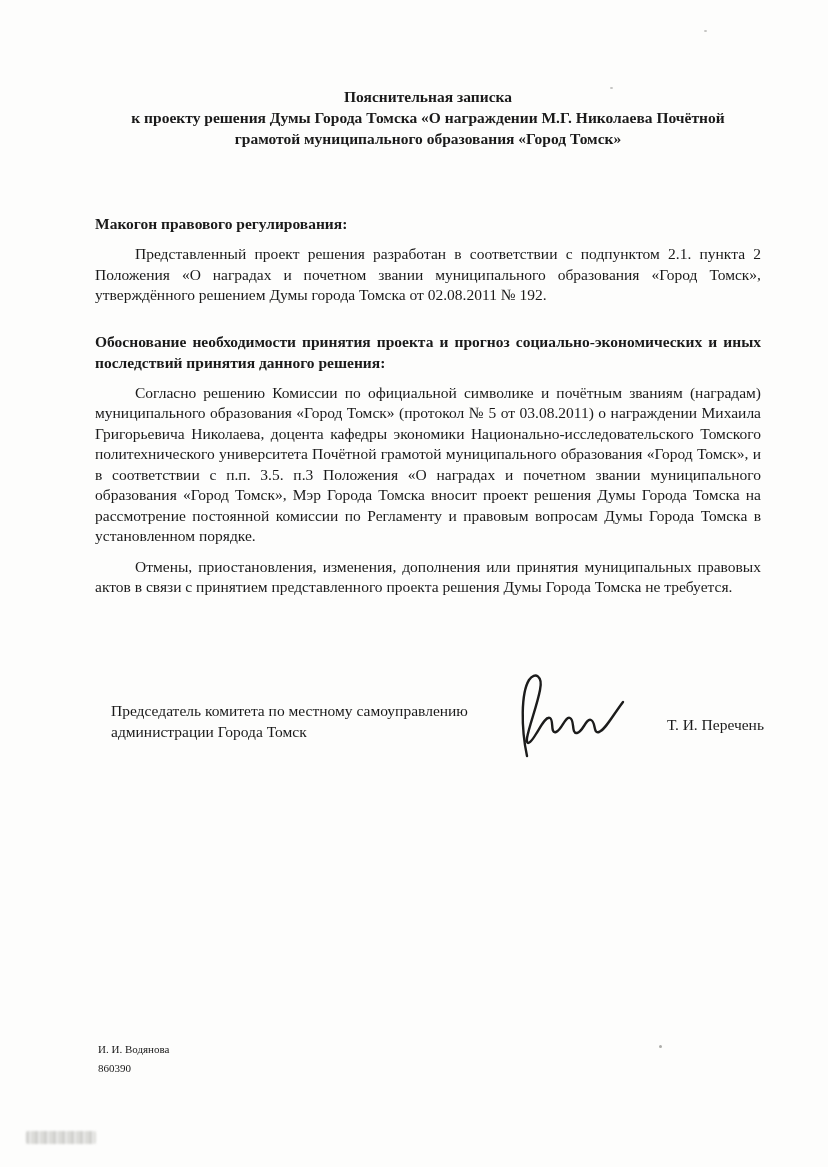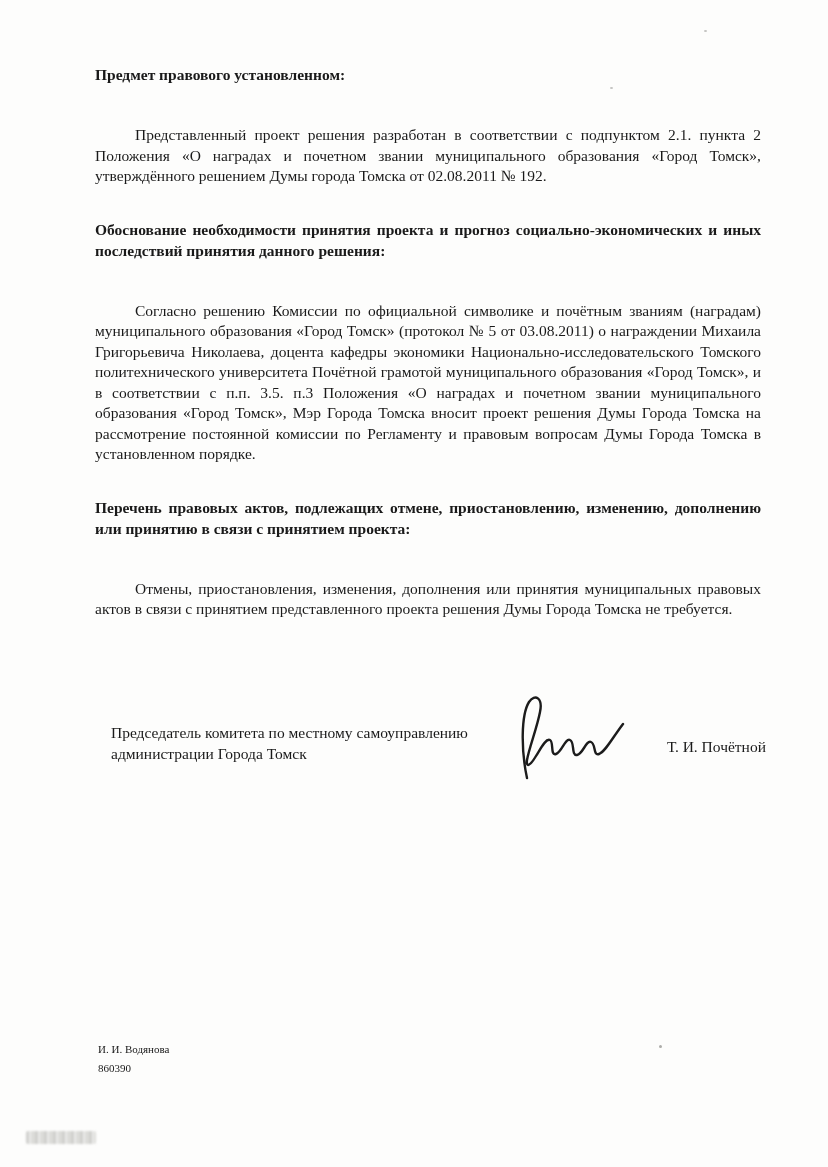--- a/index.html
+++ b/index.html
@@ -36,22 +36,22 @@
     text-align: justify;
   }
   .para {
     font-size: 15.5px;
     line-height: 20.5px;
     text-align: justify;
     text-indent: 40px;
     margin: 0;
   }
   .mt-section-1 { margin-top: 64px; }
-  .gap-after-heading { margin-top: 40px; }
-  .gap-before-heading { margin-top: 32px; }
+  .gap-after-heading { margin-top: 10px; }
+  .gap-before-heading { margin-top: 25px; }
   .signature-block {
     position: relative;
     margin-top: 70px;
     height: 120px;
     font-size: 15.5px;
     line-height: 21px;
   }
   .signature-position {
     position: absolute;
     left: 16px;
@@ -103,41 +103,45 @@
 <body>
 
 <div class="page">
 
   <span class="scan-dot dot-a"></span>
   <span class="scan-dot dot-b"></span>
   <span class="scan-dot dot-c"></span>
 
   <div class="content">
 
+    <div class="title-block">
+      <div>Пояснительная записка</div>
+      <div>к проекту решения Думы Города Томска «О награждении М.Г. Николаева Почётной</div>
+      <div>грамотой муниципального образования «Город Томск»</div>
+    </div>
 
-    <div class="section-heading mt-section-1">Предмет правового установленном:</div>
+    <div class="section-heading mt-section-1">Макогон правового регулирования:</div>
     <p class="para gap-after-heading">Представленный проект решения разработан в соответствии с подпунктом 2.1. пункта 2 Положения «О наградах и почетном звании муниципального образования «Город Томск», утверждённого решением Думы города Томска от 02.08.2011 № 192.</p>
 
     <div class="section-heading gap-before-heading">Обоснование необходимости принятия проекта и прогноз социально-экономических и иных последствий принятия данного решения:</div>
     <p class="para gap-after-heading">Согласно решению Комиссии по официальной символике и почётным званиям (наградам) муниципального образования «Город Томск» (протокол № 5 от 03.08.2011) о награждении Михаила Григорьевича Николаева, доцента кафедры экономики Национально-исследовательского Томского политехнического университета Почётной грамотой муниципального образования «Город Томск», и в соответствии с п.п. 3.5. п.3 Положения «О наградах и почетном звании муниципального образования «Город Томск», Мэр Города Томска вносит проект решения Думы Города Томска на рассмотрение постоянной комиссии по Регламенту и правовым вопросам Думы Города Томска в установленном порядке.</p>
 
-    <div class="section-heading gap-before-heading">Перечень правовых актов, подлежащих отмене, приостановлению, изменению, дополнению или принятию в связи с принятием проекта:</div>
     <p class="para gap-after-heading">Отмены, приостановления, изменения, дополнения или принятия муниципальных правовых актов в связи с принятием представленного проекта решения Думы Города Томска не требуется.</p>
 
     <div class="signature-block">
       <div class="signature-position">
         <div>Председатель комитета по местному самоуправлению</div>
         <div>администрации Города Томск</div>
       </div>
       <svg class="signature-scribble" viewBox="0 0 125 95" fill="none" xmlns="http://www.w3.org/2000/svg">
         <path d="M14 88 C 8 60, 8 25, 16 12 C 22 3, 30 8, 27 22 C 24 38, 16 58, 14 70 C 13 78, 17 76, 23 66
                  C 28 58, 33 48, 37 50 C 41 52, 37 66, 43 64 C 49 62, 52 48, 57 50 C 62 52, 58 66, 64 65
                  C 70 64, 73 50, 78 52 C 83 54, 80 66, 86 64 C 92 62, 98 50, 110 34" stroke="#1c1c1c" stroke-width="2.4" stroke-linecap="round" fill="none"></path>
       </svg>
-      <div class="signature-name">Т. И. Почётной</div>
+      <div class="signature-name">Т. И. Перечень</div>
     </div>
 
   </div>
 
   <div class="footer-executor">
     <div>И. И. Водянова</div>
     <div>860390</div>
   </div>
 
   <div class="scan-smudge"></div>

